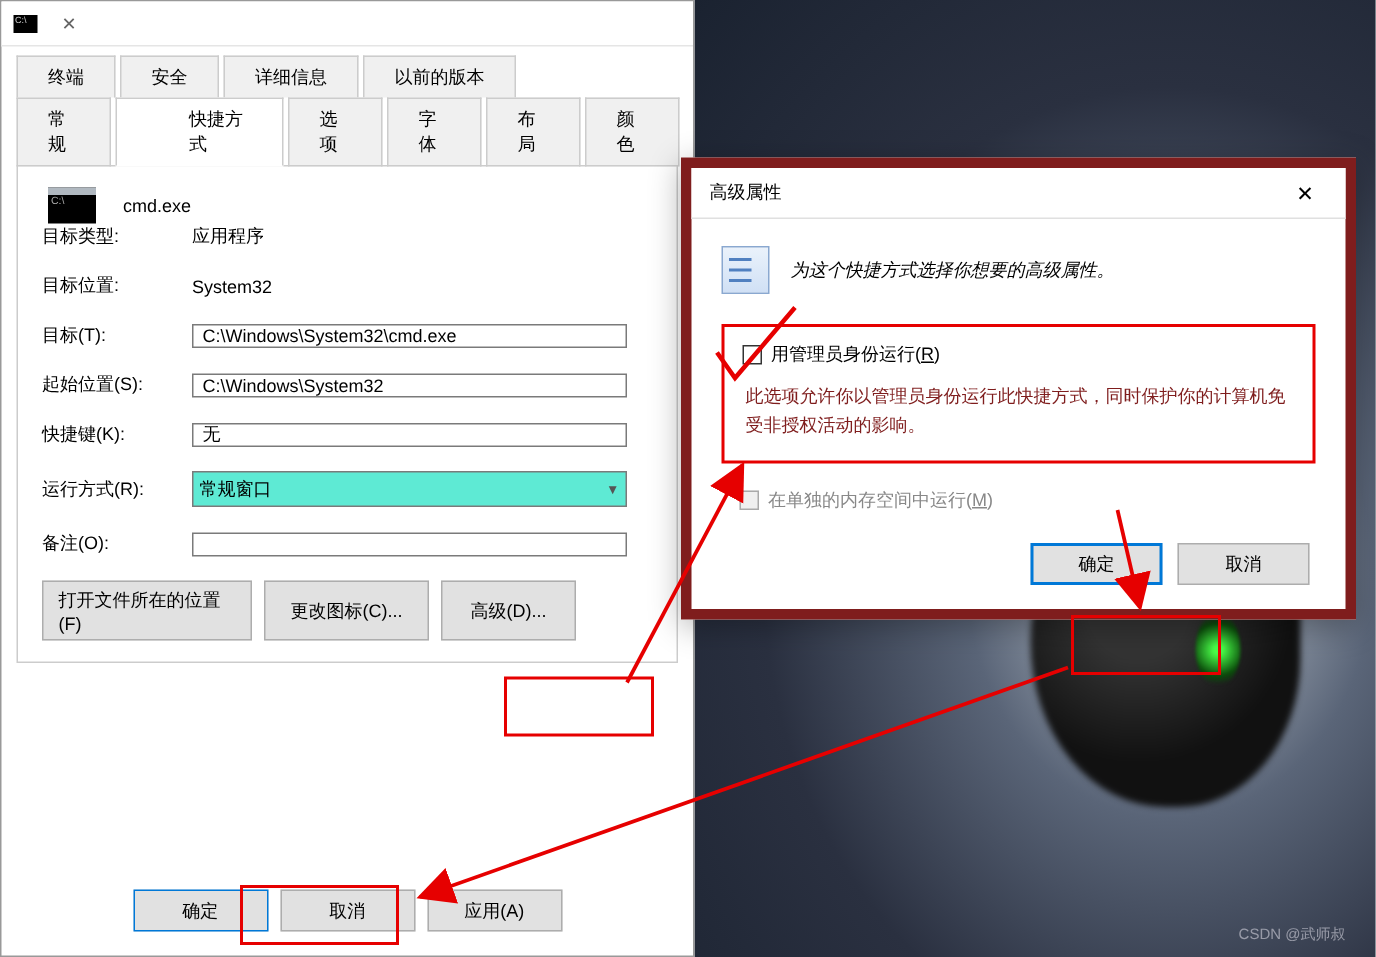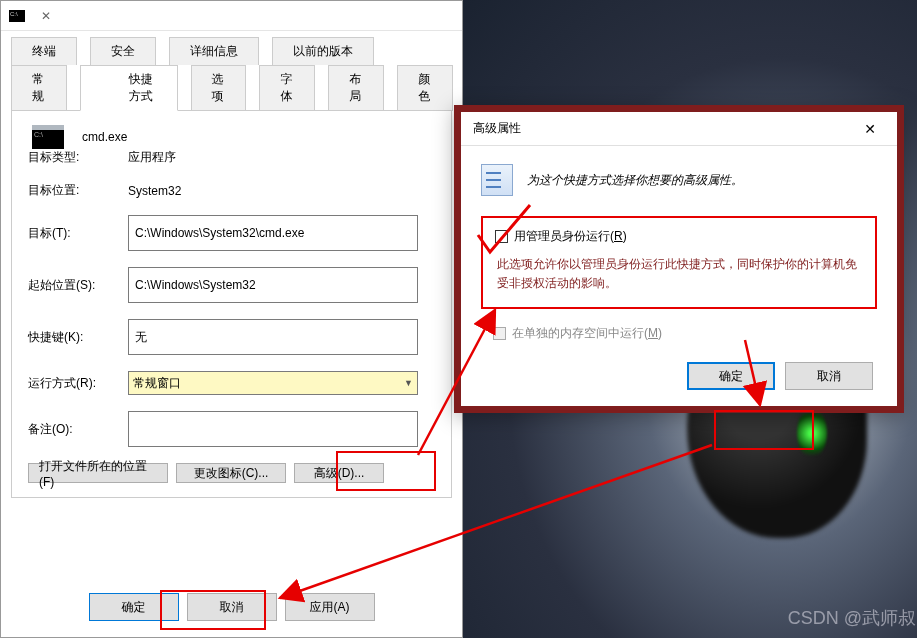--- a/index.html
+++ b/index.html
@@ -9,38 +9,38 @@
     .desktop-bg::after { content: ""; position: absolute; right: 90px; bottom: 180px; width: 30px; height: 50px; background: radial-gradient(circle, #4aff4a 10%, #0a4a0a 60%, transparent 80%); border-radius: 50%; filter: blur(1px); }
 
     .props-dialog { position: absolute; left: 0; top: 0; width: 463px; height: 638px; background: #fff; border: 1px solid #999; display: flex; flex-direction: column; }
     .titlebar { height: 30px; display: flex; align-items: center; padding: 0 8px; background: #fff; border-bottom: 1px solid #e5e5e5; }
     .titlebar-icon { width: 16px; height: 12px; background: #000; margin-right: 6px; position: relative; }
     .titlebar-icon::after { content: "C:\\"; color: #ccc; font-size: 6px; position: absolute; top: 1px; left: 1px; }
     .titlebar-text { flex: 1; }
     .titlebar-close { width: 30px; text-align: center; color: #666; }
 
     .tab-rows { padding: 6px 10px 0; }
-    .tab-row { display: flex; gap: 14px; margin-bottom: 0; }
+    .tab-row { display: flex; gap: 4px; margin-bottom: 0; }
     .tab { padding: 5px 20px; background: #f0f0f0; border: 1px solid #ccc; border-bottom: none; margin-right: -1px; cursor: pointer; }
     .tab.active { background: #fff; border-bottom: 1px solid #fff; position: relative; z-index: 2; padding-left: 48px; }
     .tab-content-border { border: 1px solid #ccc; margin: -1px 10px 10px; flex: 1; padding: 14px 16px; position: relative; }
 
     .shortcut-header { display: flex; align-items: center; gap: 18px; padding-left: 4px; }
     .shortcut-icon { width: 32px; height: 24px; background: #000; position: relative; border-top: 5px solid #b0b8c0; }
     .shortcut-icon::after { content: "C:\\"; color: #aaa; font-size: 7px; position: absolute; top: 1px; left: 2px; }
 
     .field-row { display: flex; align-items: center; margin-bottom: 16px; }
     .field-label { width: 100px; }
     .field-value { flex: 1; }
-    .field-input { width: 290px; height: 36px; border: 1px solid #7a7a7a; padding: 0 6px; background: #fff; }
-    .field-select { width: 290px; height: 24px; border: 1px solid #7a7a7a; padding: 0 4px; background: #fef9c3; display: flex; align-items: center; justify-content: space-between; }
+    .field-input { width: 290px; height: 16px; border: 1px solid #7a7a7a; padding: 0 6px; background: #fff; }
+    .field-select { width: 290px; height: 24px; border: 1px solid #7a7a7a; padding: 0 4px; background: #5eead4; display: flex; align-items: center; justify-content: space-between; }
     .select-arrow { font-size: 9px; color: #555; }
 
     .btn-row { display: flex; gap: 8px; margin-top: 8px; }
-    .btn { height: 20px; padding: 0 10px; background: #e1e1e1; border: 1px solid #adadad; display: inline-flex; align-items: center; justify-content: center; cursor: pointer; }
+    .btn { height: 40px; padding: 0 10px; background: #e1e1e1; border: 1px solid #adadad; display: inline-flex; align-items: center; justify-content: center; cursor: pointer; }
 
     .bottom-buttons { display: flex; gap: 8px; justify-content: center; padding: 10px 16px 16px; }
     .bottom-btn { width: 90px; height: 28px; background: #e1e1e1; border: 1px solid #adadad; display: inline-flex; align-items: center; justify-content: center; cursor: pointer; }
     .bottom-btn.primary { border: 1px solid #0078d7; background: #e1e1e1; }
 
     .adv-dialog { position: absolute; left: 454px; top: 105px; width: 450px; background: #fff; border: 7px solid #7f1d1d; box-shadow: 0 4px 20px rgba(0,0,0,0.3); }
     .adv-title { height: 34px; display: flex; align-items: center; padding: 0 12px; border-bottom: 1px solid #e0e0e0; background: #fff; }
     .adv-title-text { flex: 1; }
     .adv-close { width: 30px; text-align: center; font-size: 14px; }
     .adv-body { padding: 18px 20px 16px; }
@@ -52,21 +52,21 @@
     .checkbox { width: 13px; height: 13px; border: 1px solid #333; background: #fff; display: inline-block; flex-shrink: 0; }
     .checkbox.disabled { border-color: #aaa; background: #f0f0f0; }
     .adv-desc { color: #7f1d1d; line-height: 1.6; margin-left: 2px; }
     .adv-separate { display: flex; align-items: center; gap: 6px; margin-bottom: 20px; padding-left: 12px; color: #888; }
     .adv-buttons { display: flex; gap: 10px; justify-content: flex-end; padding-right: 4px; }
     .adv-btn { width: 88px; height: 28px; background: #e1e1e1; border: 1px solid #adadad; display: inline-flex; align-items: center; justify-content: center; cursor: pointer; }
     .adv-btn.primary { border: 2px solid #0078d7; }
 
     .red-box { position: absolute; border: 2.5px solid #e60000; pointer-events: none; }
     .arrow { position: absolute; pointer-events: none; }
-    .watermark { position: absolute; right: 1px; bottom: 8px; color: rgba(200,200,210,0.65); font-size: 18px; }
+    .watermark { position: absolute; right: 20px; bottom: 8px; color: rgba(200,200,210,0.65); font-size: 10px; }
     .underline { text-decoration: underline; }
   </style>
 </head>
 <body>
 
 <div class="desktop-bg"></div>
 
 <div class="props-dialog">
   <div class="titlebar">
     <div class="titlebar-icon"></div>

